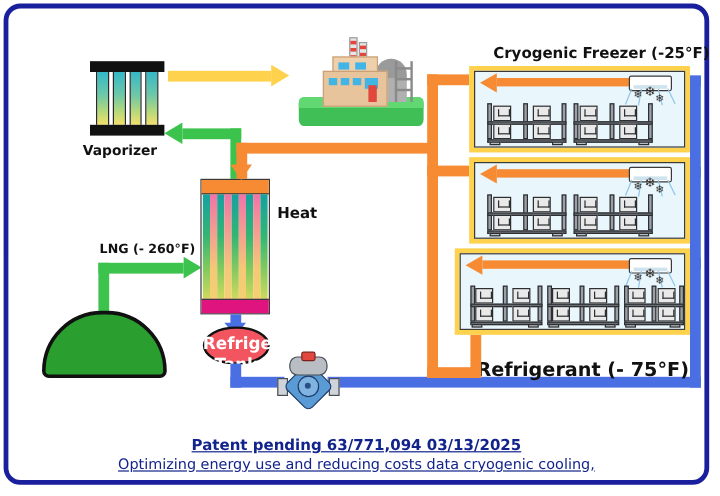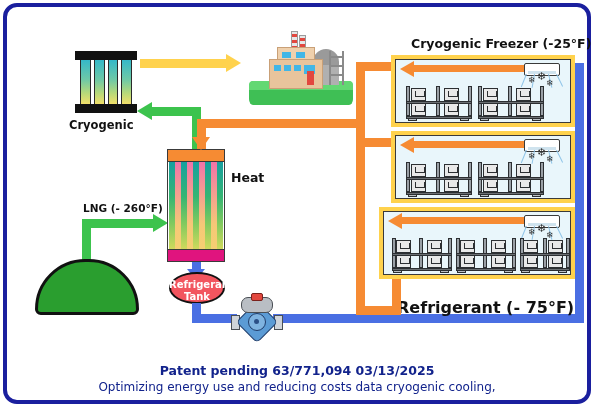--- a/index.html
+++ b/index.html
@@ -44,21 +44,21 @@
   #hx-tubes .t.b{background:linear-gradient(180deg,#f173a8 0%,#f4a38e 40%,#f6c877 72%,#f5cf72 100%);}
   #hx-label{left:224px;top:163px;font-size:12.5px;line-height:1.25;}
 
   
   #lngtank{left:28px;top:252px;width:104px;height:56px;background:#2a9e2f;border:3px solid #111;border-radius:52px 52px 6px 6px;box-sizing:border-box;}
   #lngtank-label{left:28px;top:266px;width:104px;text-align:center;color:#fff;font-size:11.5px;line-height:1.25;font-weight:700;}
   #lng-pipe-label{left:76px;top:196px;font-size:10.5px;font-weight:700;}
 
   
   #reftank{left:162px;top:265px;width:56px;height:32px;background:#f2555f;border:2.5px solid #111;border-radius:28px/16px;box-sizing:border-box;}
-  #reftank-label{left:162px;top:272px;width:56px;text-align:center;color:#fff;font-size:10px;line-height:1.2;font-weight:700;}
+  #reftank-label{left:162px;top:272px;width:56px;text-align:center;color:#fff;font-size:14px;line-height:1.2;font-weight:700;}
 
   
   #pump{left:222px;top:288px;width:52px;height:40px;}
   #pump-body{position:absolute;left:13px;top:12px;width:28px;height:28px;background:#5b9bd5;border:1.6px solid #1f3d6b;border-radius:5px;transform:rotate(45deg);}
   #pump-circle{position:absolute;left:19px;top:18px;width:16px;height:16px;border:1.6px solid #1f3d6b;border-radius:50%;background:#7fb3e0;}
   #pump-dot{position:absolute;left:25px;top:24px;width:5px;height:5px;background:#2b4f86;border-radius:50%;}
   #pump-hous{position:absolute;left:12px;top:2px;width:30px;height:14px;background:#b9bec4;border:1.6px solid #4a4f55;border-radius:7px;}
   #pump-cap{position:absolute;left:22px;top:-2px;width:10px;height:6px;background:#e2473e;border:1.4px solid #7a211c;border-radius:2px;}
   .flange{position:absolute;top:20px;width:7px;height:13px;background:#cfd4da;border:1.5px solid #4a4f55;}
   #fl-l{left:2px;}
@@ -90,21 +90,21 @@
   .grn{background:#3cc34d;}
   .org{background:#f68b33;}
   .blu{background:#4a6fe3;}
   .yel{background:#ffd24d;}
   .arrow{position:absolute;width:0;height:0;}
   .ar-left{border-top:9px solid transparent;border-bottom:9px solid transparent;}
   .ar-right{border-top:9px solid transparent;border-bottom:9px solid transparent;}
   .ar-down{border-left:9px solid transparent;border-right:9px solid transparent;}
 
   
-  #caption{position:absolute;left:0;right:0;top:356px;text-align:center;color:#12238c;}
+  #caption{position:absolute;left:0;right:0;top:356px;text-align:center;color:#12238c;text-decoration:underline;}
   #cap1{font-size:12.5px;font-weight:700;line-height:1.35;}
   #cap2{font-size:12px;line-height:1.25;}
 </style>
 </head>
 <body>
 
 <div id="stage">
   <div id="frame">
 
     <div class="pipe yel abs" style="left:133px;top:52px;width:86px;height:9px;"></div>
@@ -113,21 +113,21 @@
     <div id="vaporizer" class="abs">
       <div class="bar t"></div>
       <div class="tubes">
         <div class="tube"></div>
         <div class="tube"></div>
         <div class="tube"></div>
         <div class="tube"></div>
       </div>
       <div class="bar b"></div>
     </div>
-    <div id="vaporizer-label" class="lbl">Cryogenic</div>
+    <div id="vaporizer-label" class="lbl">Vaporizer</div>
 
     <div id="powerplant" class="abs">
       <div id="pp-ground"></div>
       <div id="pp-dome"></div>
       <div id="pp-dome2"></div>
       <div class="pp-stack" style="left:44px;top:2px;height:30px;">
         <i style="top:2px;"></i>
           <i style="top:8px;"></i>
           <i style="top:14px;"></i>
       </div>

